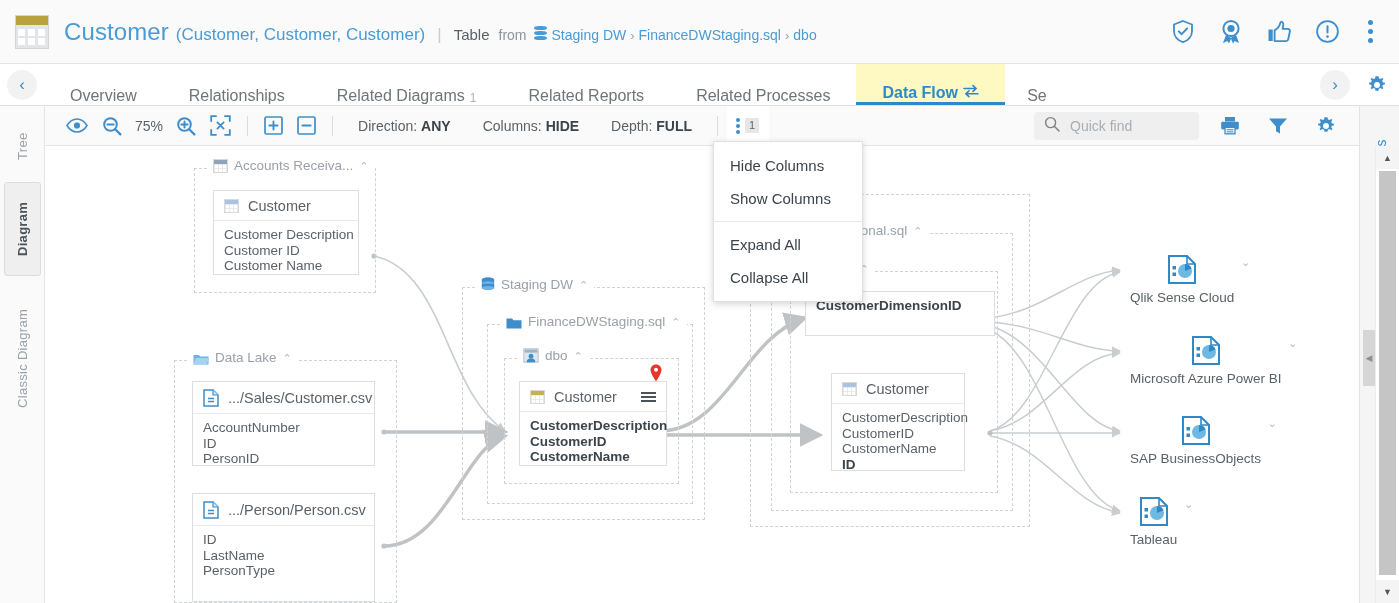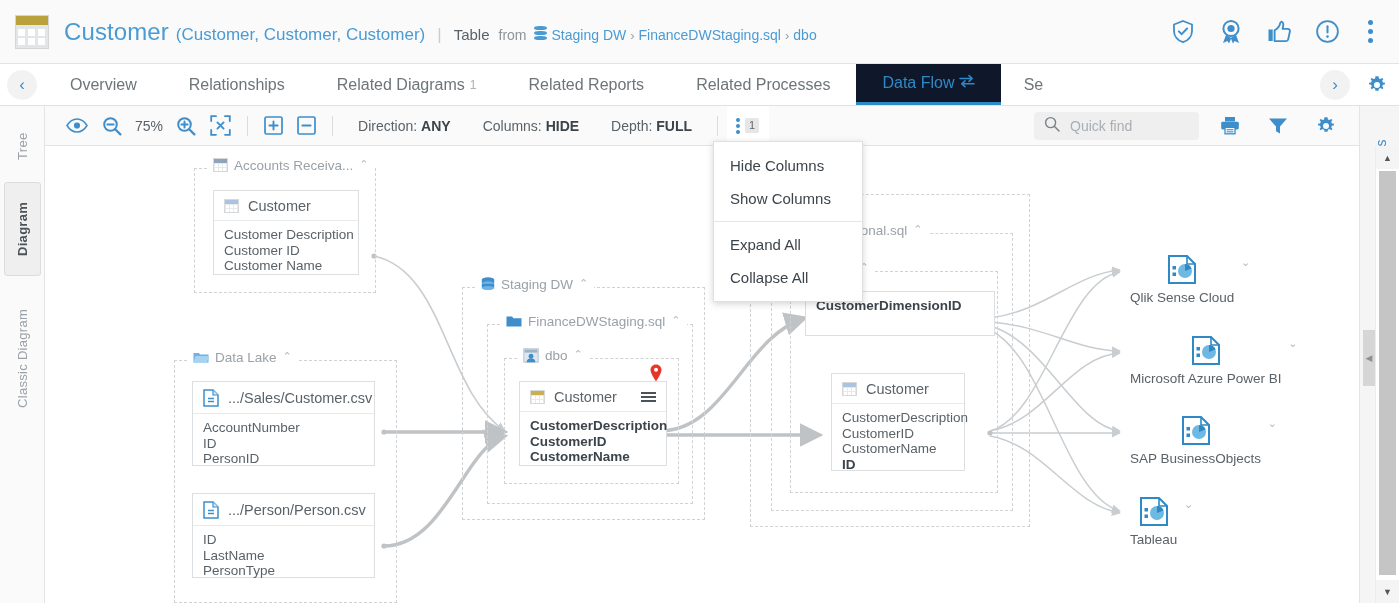--- a/index.html
+++ b/index.html
@@ -34,24 +34,24 @@
   .kebab{display:flex;flex-direction:column;gap:4px;align-items:center;cursor:pointer;padding:0 6px;}
   .kebab i{width:5px;height:5px;border-radius:50%;background:#3d8ecb;display:block;}
 
   
   .tabbar{position:absolute;left:0;top:64px;width:1399px;height:42px;background:#fff;
     border-bottom:1px solid #dfe1e3;box-sizing:border-box;display:flex;align-items:stretch;}
   .navarrow{width:44px;display:flex;align-items:center;justify-content:center;flex:0 0 44px;}
   .navarrow .circ{width:30px;height:30px;border-radius:50%;background:#f2f2f2;display:flex;align-items:center;
     justify-content:center;color:#3d8ecb;font-size:17px;cursor:pointer;}
   .tabs{display:flex;align-items:stretch;flex:1;min-width:0;}
-  .tab{display:flex;align-items:center;justify-content:center;gap:5px;padding:0 26px;font-size:16px;color:#6d7579;
+  .tab{display:flex;align-items:flex-end;justify-content:center;gap:5px;padding:0 26px;font-size:16px;color:#6d7579;
     cursor:pointer;white-space:nowrap;box-sizing:border-box;}
   .tab .cnt{font-size:12px;color:#aab0b5;}
-  .tab.active{color:#2f89c6;font-weight:normal;background:#0f172a;border-bottom:3px solid #2f89c6;}
+  .tab.active{color:#2f89c6;font-weight:bold;background:#fef9c3;border-bottom:3px solid #2f89c6;}
   .tab.clipped{padding-right:0;width:46px;overflow:hidden;padding-left:18px;}
   .navarrow.right{position:relative;flex:0 0 40px;}
   .gear-tab{width:44px;display:flex;align-items:center;justify-content:center;color:#3d8ecb;flex:0 0 44px;cursor:pointer;}
 
   
   .leftrail{position:absolute;left:0;top:106px;width:45px;height:497px;background:#fafafa;
     border-right:1px solid #e2e4e6;box-sizing:border-box;}
   .vtab{position:absolute;left:4px;width:37px;display:flex;align-items:center;justify-content:center;
     writing-mode:vertical-rl;transform:rotate(180deg);font-size:13px;color:#9aa1a8;cursor:pointer;
     letter-spacing:.3px;box-sizing:border-box;}
@@ -85,21 +85,21 @@
   
   .menu{position:absolute;left:713px;top:141px;width:148px;background:#fff;border:1px solid #e0e0e0;
     box-shadow:0 2px 7px rgba(0,0,0,.17);z-index:40;padding:7px 0;}
   .menu-item{font-size:15px;color:#3c444b;padding:8px 16px;cursor:pointer;white-space:nowrap;}
   .menu-div{height:1px;background:#e6e6e6;margin:6px 0;}
 
   
   .canvas{position:absolute;left:45px;top:146px;width:1290px;height:457px;background:#fff;overflow:hidden;}
   .svgwrap{position:absolute;inset:0;}
   .group{position:absolute;border:1px dashed #cfd3d6;box-sizing:border-box;}
-  .group>.g-hdr{position:absolute;top:-11px;left:12px;display:flex;align-items:flex-start;gap:6px;background:#fff;
+  .group>.g-hdr{position:absolute;top:-11px;left:12px;display:flex;align-items:flex-end;gap:6px;background:#fff;
     padding:0 6px;white-space:nowrap;}
   .g-hdr .g-name{font-size:13.5px;color:#9aa1a8;}
   .g-hdr .chev{font-size:11px;color:#b4b9bd;cursor:pointer;}
   .node{position:absolute;background:#fff;border:1px solid #dcdfe1;box-sizing:border-box;}
   .node-hdr{display:flex;align-items:center;gap:9px;padding:7px 10px 6px 10px;border-bottom:1px solid #e8eaec;}
   .node-title{font-size:14.5px;color:#5a6268;}
   .node-body{padding:6px 10px 8px 10px;}
   .col{font-size:13.5px;color:#5a6268;line-height:15.5px;white-space:nowrap;}
   .col.bold{font-weight:bold;color:#3c444b;}
   .burger{margin-left:auto;display:flex;flex-direction:column;gap:2px;cursor:pointer;}
@@ -455,21 +455,21 @@
               </svg>
           </span>
           <span class="node-title">.../Sales/Customer.csv</span>
         </div>
         <div class="node-body">
           <div class="col">AccountNumber</div>
           <div class="col">ID</div>
           <div class="col">PersonID</div>
         </div>
       </div>
-      <div class="node" style="left:17px;top:132px;width:183px;height:85px;">
+      <div class="node" style="left:17px;top:132px;width:183px;height:109px;">
         <div class="node-hdr">
           <span class="file-ico">
             <svg width="16" height="18" viewBox="0 0 16 18">
                 <path d="M1 1 h9 l5 5 v11 H1Z" fill="#fff" stroke="#3d8ecb" stroke-width="1.5"></path>
                 <path d="M10 1 v5 h5" fill="#d6eaf8" stroke="#3d8ecb" stroke-width="1.2"></path>
                 <path d="M5 9.5 h6 M5 12.5 h6" stroke="#3d8ecb" stroke-width="1.4"></path>
               </svg>
           </span>
           <span class="node-title">.../Person/Person.csv</span>
         </div>

